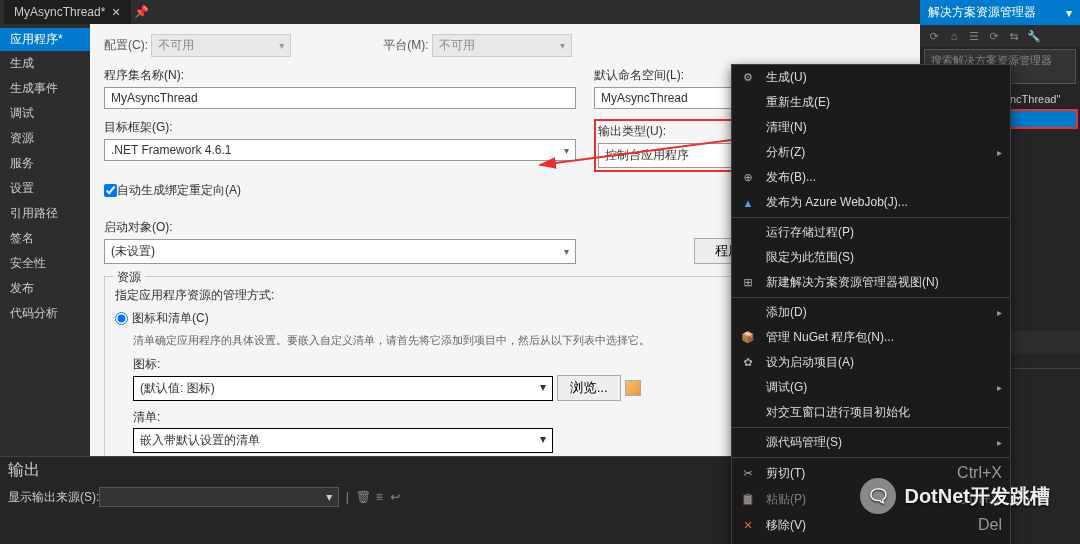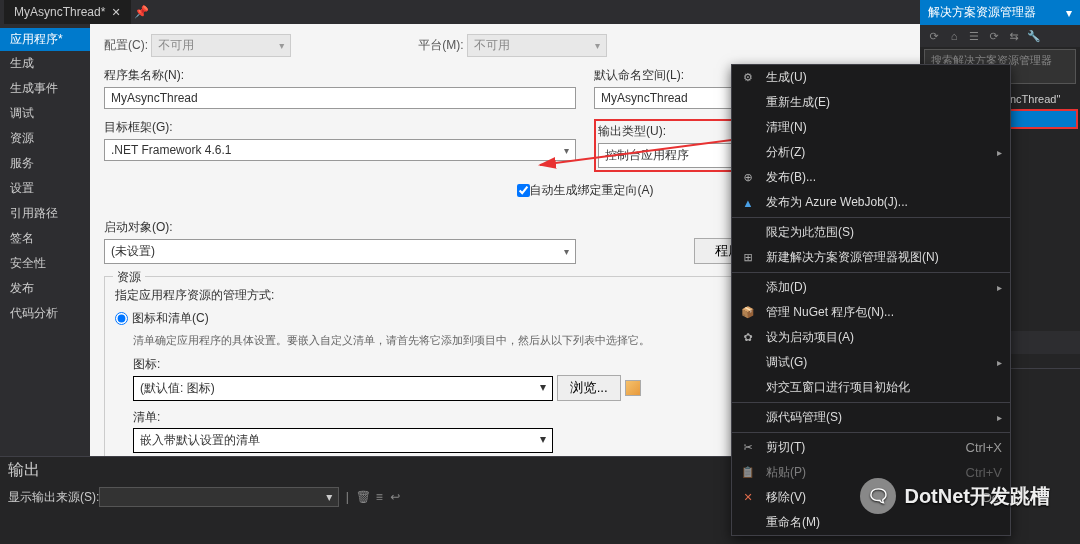--- a/index.html
+++ b/index.html
@@ -9,34 +9,34 @@
 .tab { background: #1e1e1e; color: #ccc; padding: 4px 10px; height: 24px; display: flex; align-items: center; gap: 6px; }
 .tab-x { color: #ccc; font-size: 11px; }
 .pin-icon { color: #888; margin-left: 4px; }
 
 .main-area { display: flex; height: 432px; }
 .sidebar { width: 90px; background: #2d2d30; padding-top: 4px; }
 .sidebar-item { padding: 4px 10px; color: #ccc; cursor: pointer; }
 .sidebar-item.selected { background: #007acc; color: #fff; padding: 3px 10px; }
 
 .content { flex: 1; background: #f5f5f5; color: #333; padding: 10px 14px; position: relative; overflow: hidden; }
-.config-row { display: flex; gap: 47px; margin-bottom: 10px; font-size: 12px; }
+.config-row { display: flex; gap: 12px; margin-bottom: 10px; font-size: 12px; }
 .config-row label { color: #555; }
 .dropdown { background: #e8e8e8; border: 1px solid #ccc; padding: 2px 6px; min-width: 140px; color: #888; display: inline-flex; justify-content: space-between; align-items: center; }
 .dropdown .chev { font-size: 10px; color: #999; }
 
 .form-grid { display: grid; grid-template-columns: 1fr 1fr; gap: 10px 18px; margin-top: 8px; }
 .field { display: flex; flex-direction: column; gap: 3px; }
 .field label { color: #333; font-size: 12px; }
 .field input, .field .select { background: #fff; border: 1px solid #999; padding: 3px 6px; font-size: 12px; color: #333; }
 .field .select { display: flex; justify-content: space-between; align-items: center; }
 .field .select .chev { font-size: 10px; color: #666; }
 
 .highlight-box { border: 2px solid #e83232; padding: 2px; }
-.checkbox-row { margin-top: 10px; display: flex; align-items: center; gap: 0; justify-content: center; }
+.checkbox-row { margin-top: 10px; display: flex; align-items: center; gap: 0; }
 .checkbox-row input[type=checkbox] {}
 
 .assembly-btn { background: #eee; border: 1px solid #aaa; padding: 3px 20px; margin-left: 100px; }
 
 .resource-section { border: 1px solid #ccc; margin-top: 12px; padding: 10px; position: relative; }
 .resource-section .legend { position: absolute; top: -8px; left: 8px; background: #f5f5f5; padding: 0 4px; font-size: 12px; }
 .radio-row { display: flex; align-items: center; gap: 4px; margin: 6px 0; }
 .desc-text { color: #666; font-size: 11px; margin: 4px 0 8px 18px; }
 .icon-row { margin-left: 18px; margin-top: 4px; }
 .icon-row label { display: block; margin-bottom: 2px; }
@@ -61,21 +61,21 @@
 .tree-item { padding: 2px 4px; color: #ccc; white-space: nowrap; overflow: hidden; }
 .tree-item.sel { background: #007acc; color: #fff; border: 2px solid #e83232; }
 .sln-tabs { position: absolute; bottom: 190px; right: 0; width: 160px; background: #2d2d30; font-size: 11px; padding: 4px 6px; color: #ccc; }
 .prop-title { position: absolute; bottom: 150px; right: 0; width: 160px; padding: 4px 8px; color: #ccc; font-size: 12px; border-top: 1px solid #3f3f46; }
 
 
 .context-menu { position: absolute; left: 731px; top: 64px; width: 280px; background: #1b1b1c; border: 1px solid #3f3f46; box-shadow: 0 4px 12px rgba(0,0,0,0.6); z-index: 50; }
 .menu-item { display: flex; align-items: center; padding: 4px 8px; color: #ddd; font-size: 12px; gap: 10px; }
 .menu-icon { width: 16px; height: 16px; display: flex; align-items: center; justify-content: center; font-size: 11px; color: #aaa; }
 .menu-label { flex: 1; }
-.menu-shortcut { color: #999; font-size: 13px; }
+.menu-shortcut { color: #999; font-size: 16px; }
 .menu-sep { height: 1px; background: #3f3f46; margin: 2px 0; }
 .menu-sub { color: #999; font-size: 10px; }
 
 
 .arrow-svg { position: absolute; top: 0; left: 0; width: 1080px; height: 544px; pointer-events: none; z-index: 40; }
 
 
 .watermark { position: absolute; right: 30px; bottom: 30px; z-index: 60; display: flex; align-items: center; gap: 8px; color: #eee; font-size: 20px; font-weight: bold; text-shadow: 0 1px 2px #000; }
 .wm-circle { width: 36px; height: 36px; border-radius: 50%; background: #888; display: flex; align-items: center; justify-content: center; color: #fff; font-size: 18px; }
 </style>
@@ -267,20 +267,24 @@
       <span class="menu-icon">⊕</span>
       <span class="menu-label">发布(B)...</span>
     </div>
     <div class="menu-item">
       <span class="menu-icon" style="color: rgb(74, 160, 230);">▲</span>
       <span class="menu-label">发布为 Azure WebJob(J)...</span>
     </div>
     <div class="menu-sep"></div>
     <div class="menu-item">
       <span class="menu-icon"></span>
+      <span class="menu-label">运行存储过程(P)</span>
+    </div>
+    <div class="menu-item">
+      <span class="menu-icon"></span>
       <span class="menu-label">限定为此范围(S)</span>
     </div>
     <div class="menu-item">
       <span class="menu-icon">⊞</span>
       <span class="menu-label">新建解决方案资源管理器视图(N)</span>
     </div>
     <div class="menu-sep"></div>
     <div class="menu-item">
       <span class="menu-icon"></span>
       <span class="menu-label">添加(D)</span>

